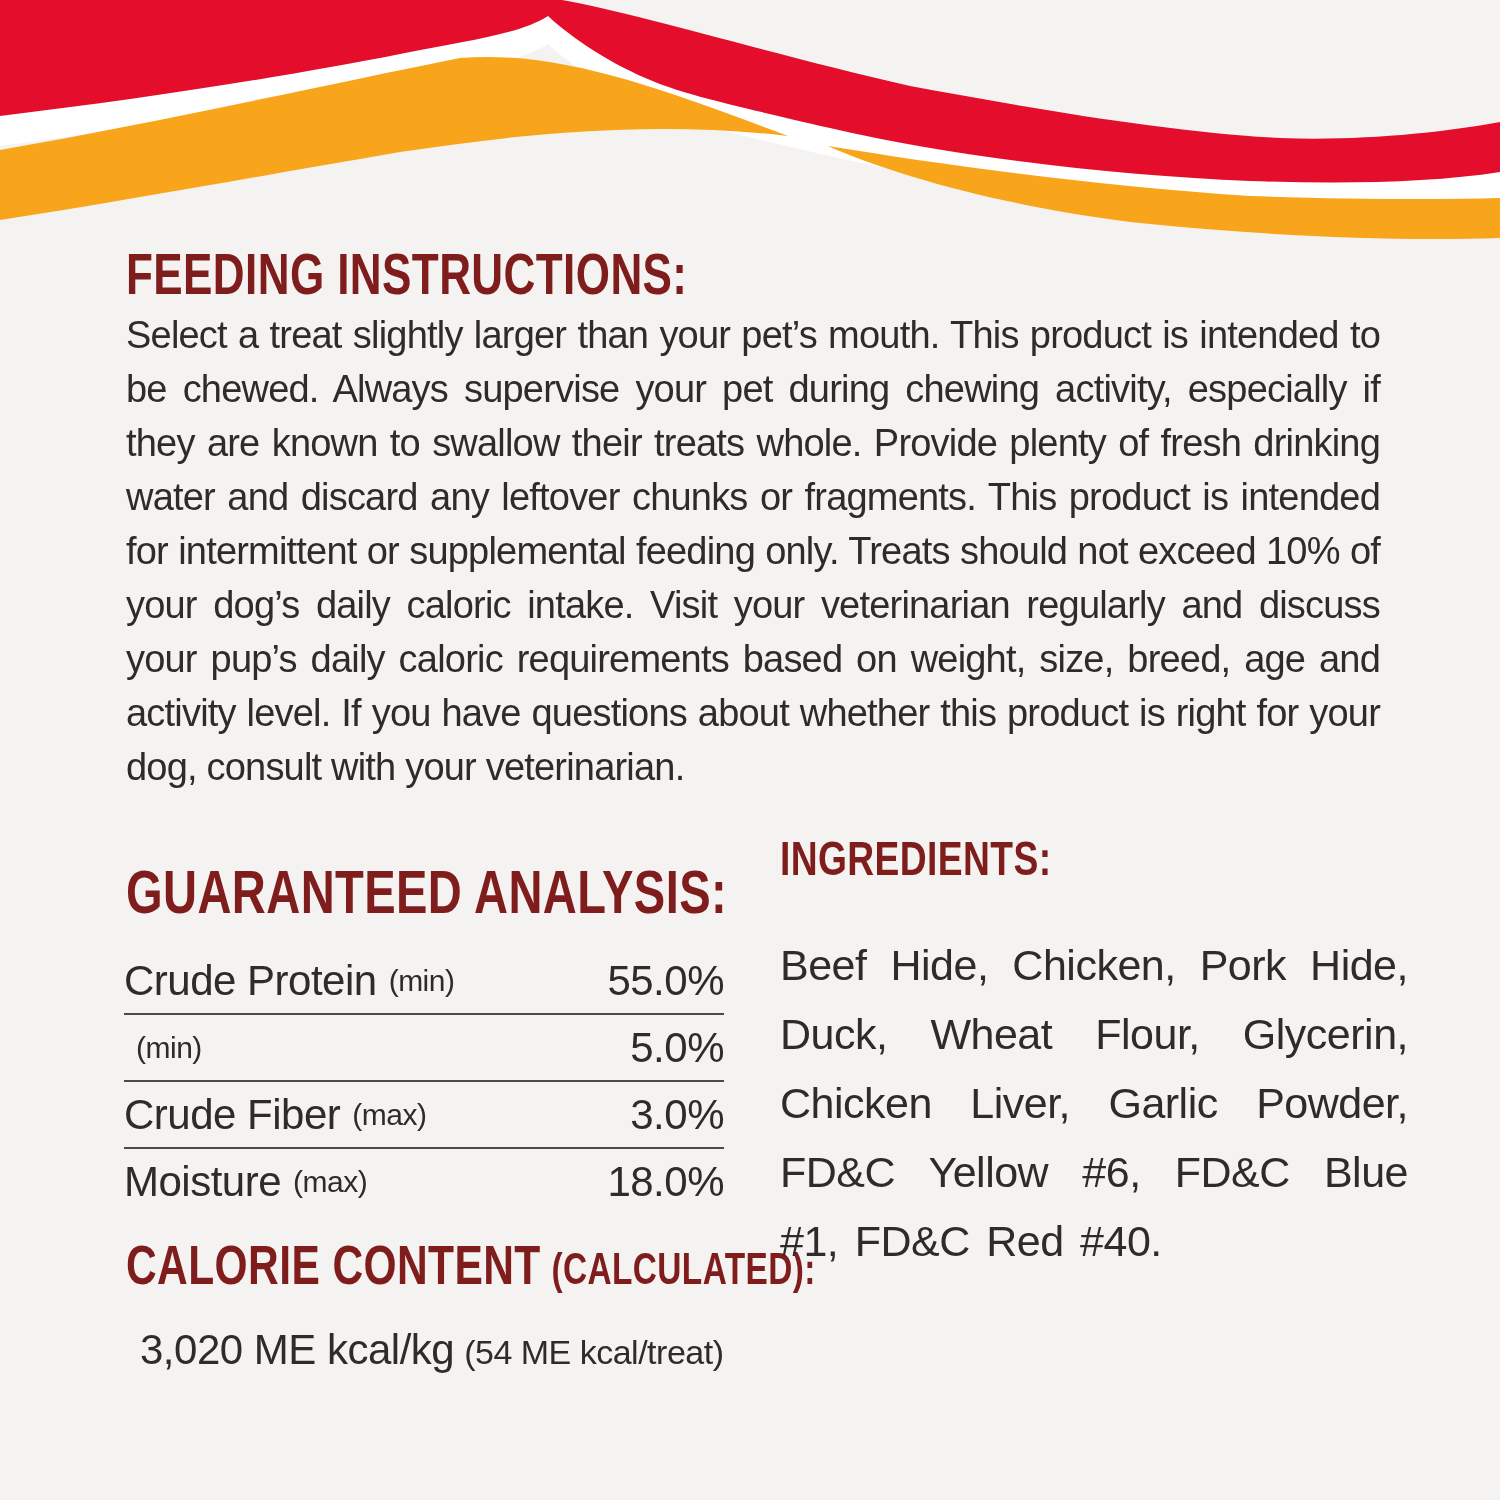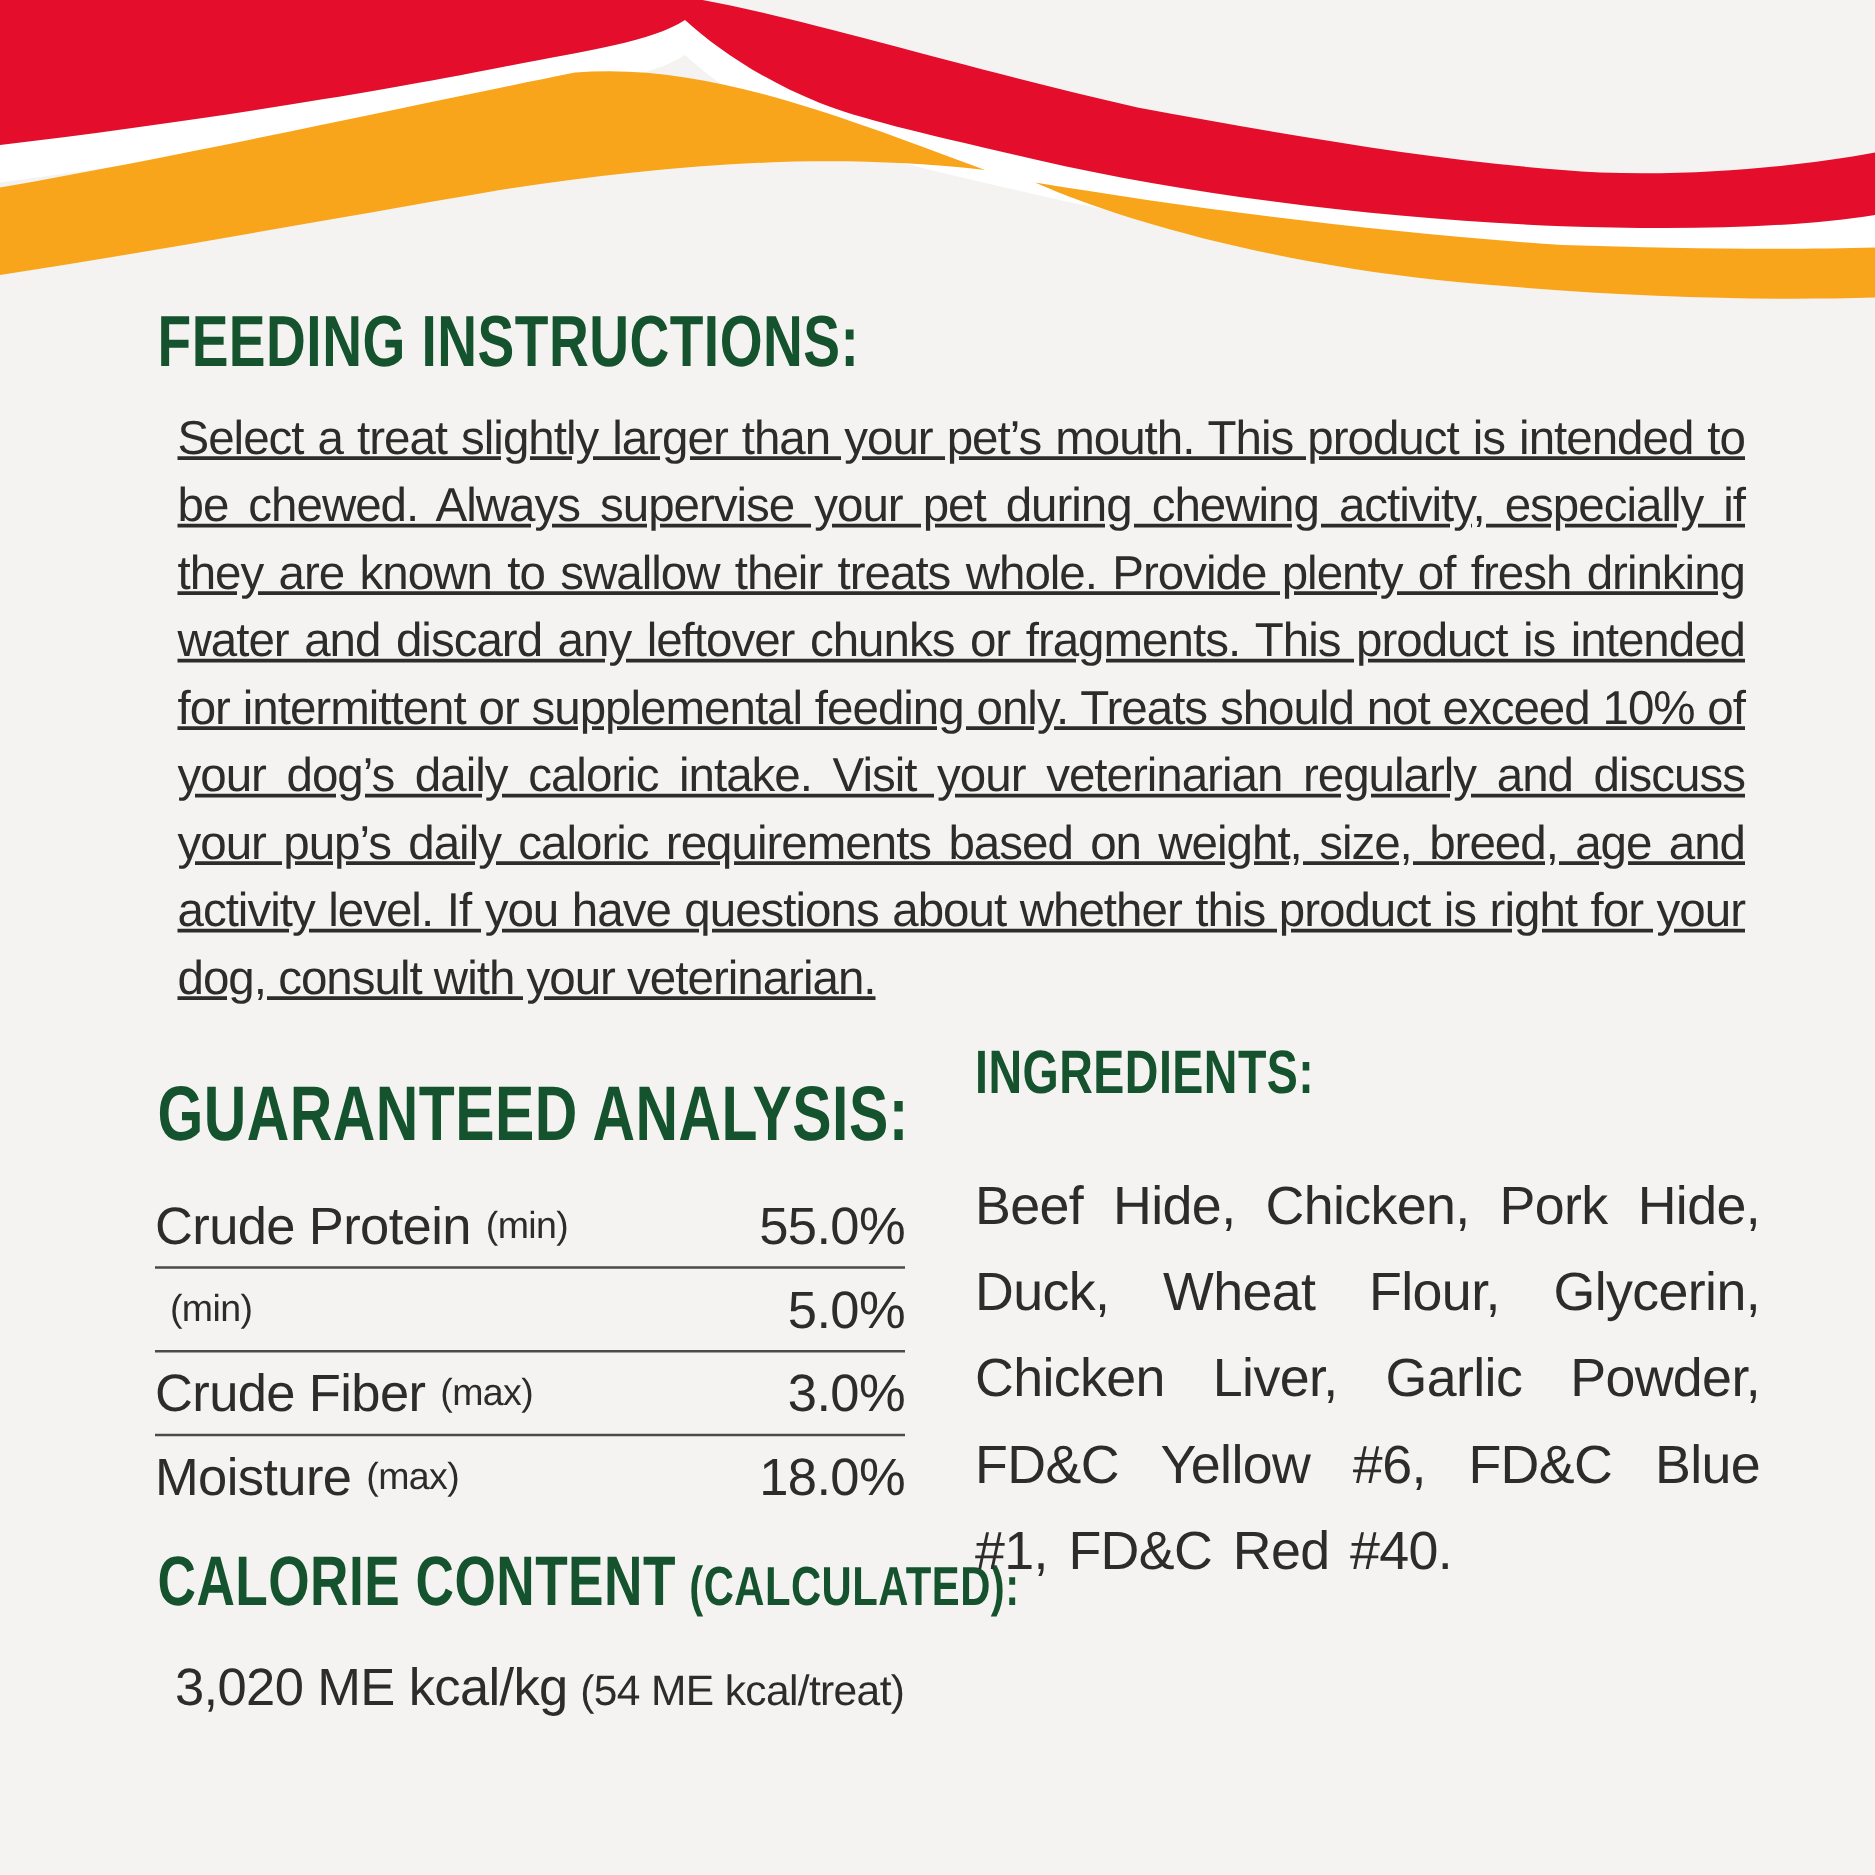--- a/index.html
+++ b/index.html
@@ -7,39 +7,38 @@
     position: relative;
     width: 1500px;
     height: 1500px;
     background: #f4f3f1;
     overflow: hidden;
     font-family: "Liberation Sans", sans-serif;
     color: #2d2c2a;
   }
   .wave { position: absolute; top: 0; left: 0; display: block; }
 
-  h2 { margin: 0; font-weight: 700; color: #14532d; }
+  h2 { margin: 0; font-weight: 700; color: #7f1d1d; }
   .cond {
     display: inline-block;
     transform: scaleX(0.76);
     transform-origin: 0 60%;
     white-space: nowrap;
     letter-spacing: 0.5px;
   }
 
   .feeding-heading {
     position: absolute; left: 126px; top: 245px;
     font-size: 58px; line-height: 1;
   }
   .feeding-body {
     position: absolute; left: 126px; top: 308px; width: 1254px;
-    margin: 16px;
+    margin: 0;
     font-size: 38px; line-height: 54px; letter-spacing: -0.8px;
     text-align: justify;
-    text-decoration: underline;
   }
 
   .ga-heading {
     position: absolute; left: 126px; top: 861px;
     font-size: 62px; line-height: 1;
   }
   .ga-table { position: absolute; left: 124px; top: 948px; width: 600px; }
   .ga-row {
     display: flex; align-items: flex-end;
     height: 65px; line-height: 65px;

